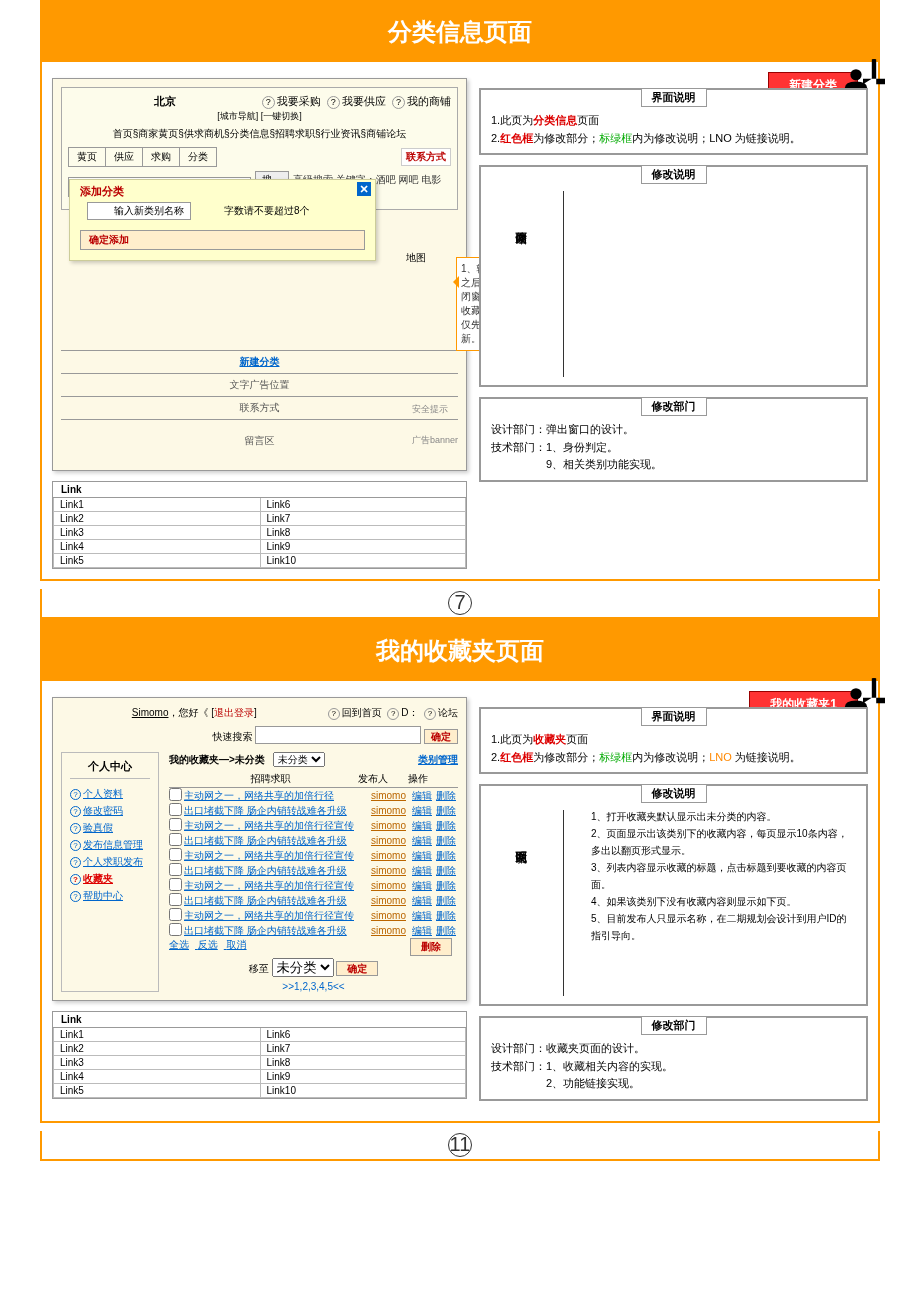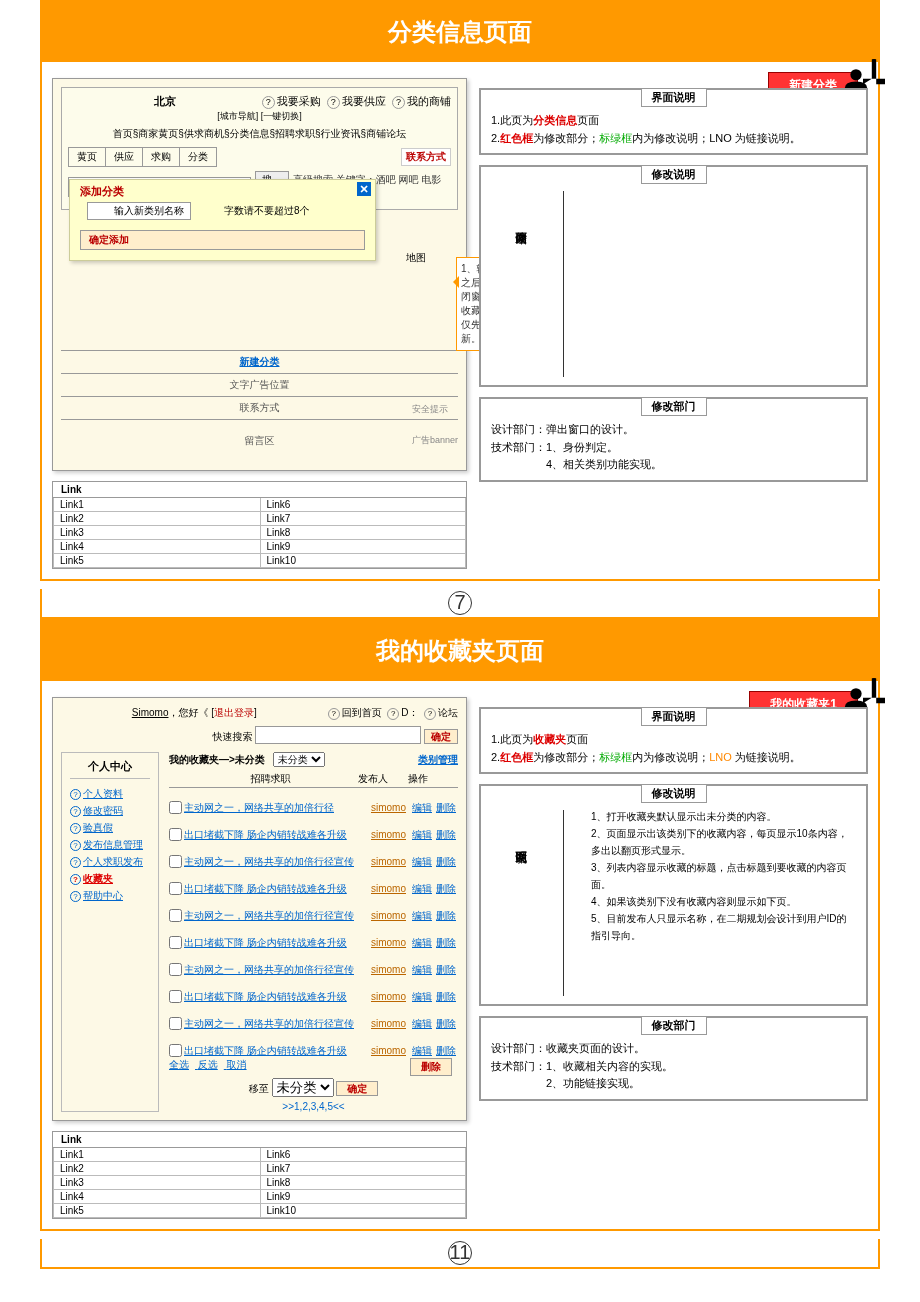--- a/index.html
+++ b/index.html
@@ -71,21 +71,21 @@
 .ucenter .side a.red { color:#d00; }
 .favmain { flex:1; font-size:10px; }
 .favmain .fh { display:flex; align-items:center; gap:8px; font-weight:bold; margin-bottom:4px; }
 .favmain .fh select { font-size:10px; }
 .favmain .fh .mg { color:#06c; text-decoration:underline; margin-left:auto; }
 .favmain .th { display:flex; font-size:10px; border-bottom:1px solid #999; padding:1px 0; }
 .favmain .th span:nth-child(1){ width:14px; }
 .favmain .th span:nth-child(2){ flex:1; text-align:center; }
 .favmain .th span:nth-child(3){ width:50px; }
 .favmain .th span:nth-child(4){ width:50px; }
-.favmain .row { display:flex; align-items:center; font-size:10px; line-height:1.5;margin-top:12px; }
+.favmain .row { display:flex; align-items:flex-start; font-size:10px; line-height:1.5; }
 .favmain .row input { margin:0 2px 0 0; }
 .favmain .row .t { color:#06c; text-decoration:underline; flex:1; white-space:nowrap; overflow:hidden; }
 .favmain .row .u { color:#b60; margin:0 4px; text-decoration:underline; }
 .favmain .row .op a { color:#06c; text-decoration:underline; margin:0 2px; }
 .favmain .sel { color:#06c; text-decoration:underline; }
 .favmain .sel a { color:#06c; margin-right:6px; }
 .favmain .sel .del { float:right; border:1px solid #999; background:#fec; padding:1px 10px; color:#b00; font-weight:bold; text-decoration:none; }
 .favmain .mv { margin-top:6px; text-align:center; }
 .favmain .mv .btn { border:1px solid #999; background:#fec; padding:1px 10px; color:#b00; font-weight:bold; }
 .favmain .pg { text-align:center; margin-top:4px; color:#06c; }
@@ -184,21 +184,21 @@
         <div class="rp-body mod-body">
           <span class="vt">网站页面修改</span>
           <span class="vline"></span>
         </div>
       </div>
 
       <div class="rpanel">
         <div class="rp-title">修改部门</div>
         <div class="rp-body" style="white-space:pre-line;">设计部门：弹出窗口的设计。
 技术部门：1、身份判定。
-　　　　　4、相关类别功能实现。</div>
+　　　　　9、相关类别功能实现。</div>
       </div>
     </div>
   </div>
 </div>
 <div class="sep-ring"><span>7</span></div>
 
 <div class="page-sec">
   <div class="sec-header">我的收藏夹页面</div>
   <div class="sec-body">
     <div class="left-col">

